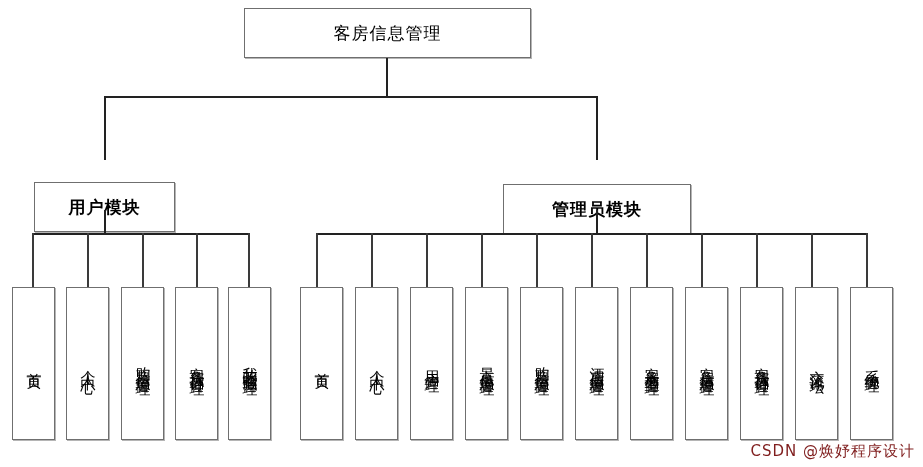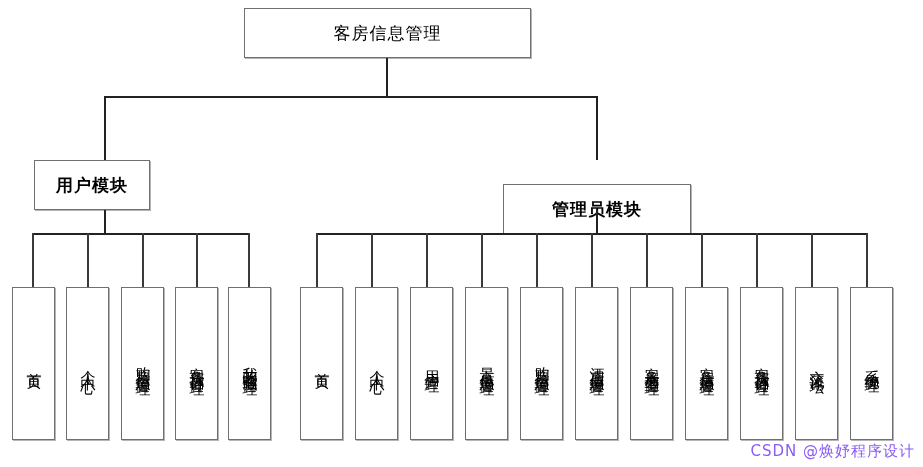--- a/index.html
+++ b/index.html
@@ -41,21 +41,21 @@
     font-size: 17px;
     letter-spacing: 1px;
   }
   .node.module {
     height: 50px;
     top: 160px;
     font-size: 17px;
     font-weight: bold;
     letter-spacing: 1px;
   }
-  .node.module.user  { left: 34px;  width: 116px; }
+  .node.module.user  { left: 34px;  width: 141px; margin-top: 22px; }
   .node.module.admin { left: 503px; width: 188px; margin-top: 24px; }
 
   .node.leaf {
     top: 287px;
     height: 153px;
     width: 43px;
     font-size: 15px;
     line-height: 19px;
     padding: 6px 0;
     align-items: center;
@@ -78,21 +78,21 @@
   .line.v { width: 2px; }
   .line.h { height: 2px; }
   .line.thin { background: #3a3a3a; }
 
   
   #watermark {
     position: absolute;
     right: 8px;
     bottom: 6px;
     font-size: 15px;
-    color: #8b5cf6;
+    color: #7f1d1d;
     letter-spacing: 1px;
     white-space: nowrap;
     user-select: none;
   }
 </style>
 </head>
 <body>
 
 <div id="diagram">
 

